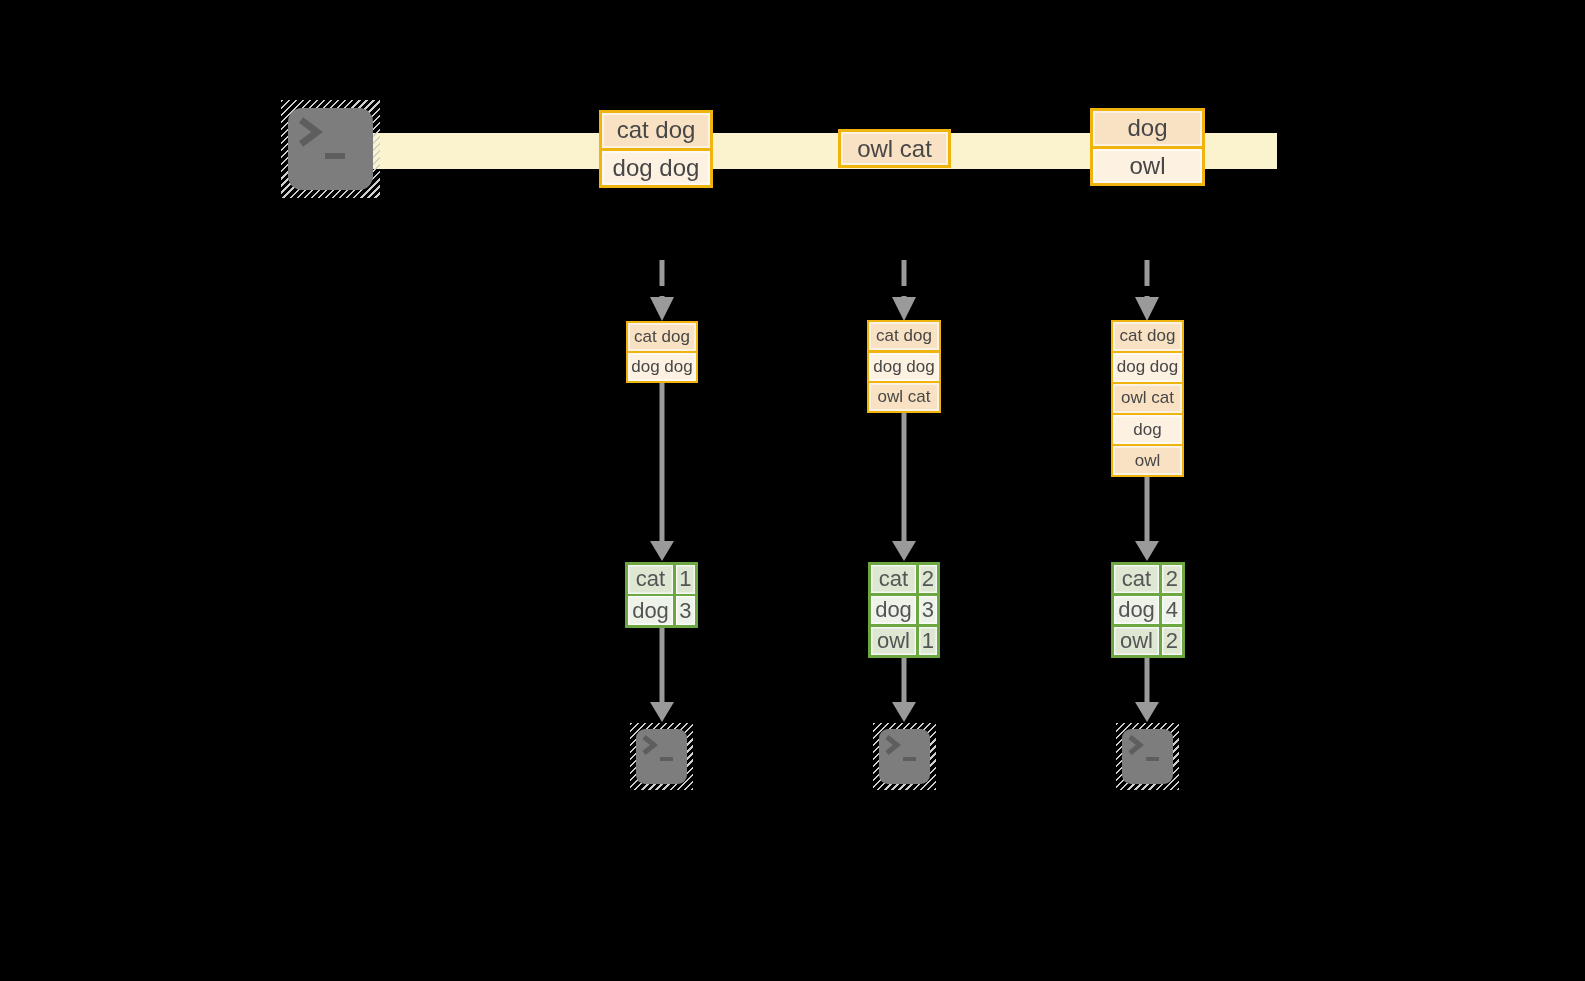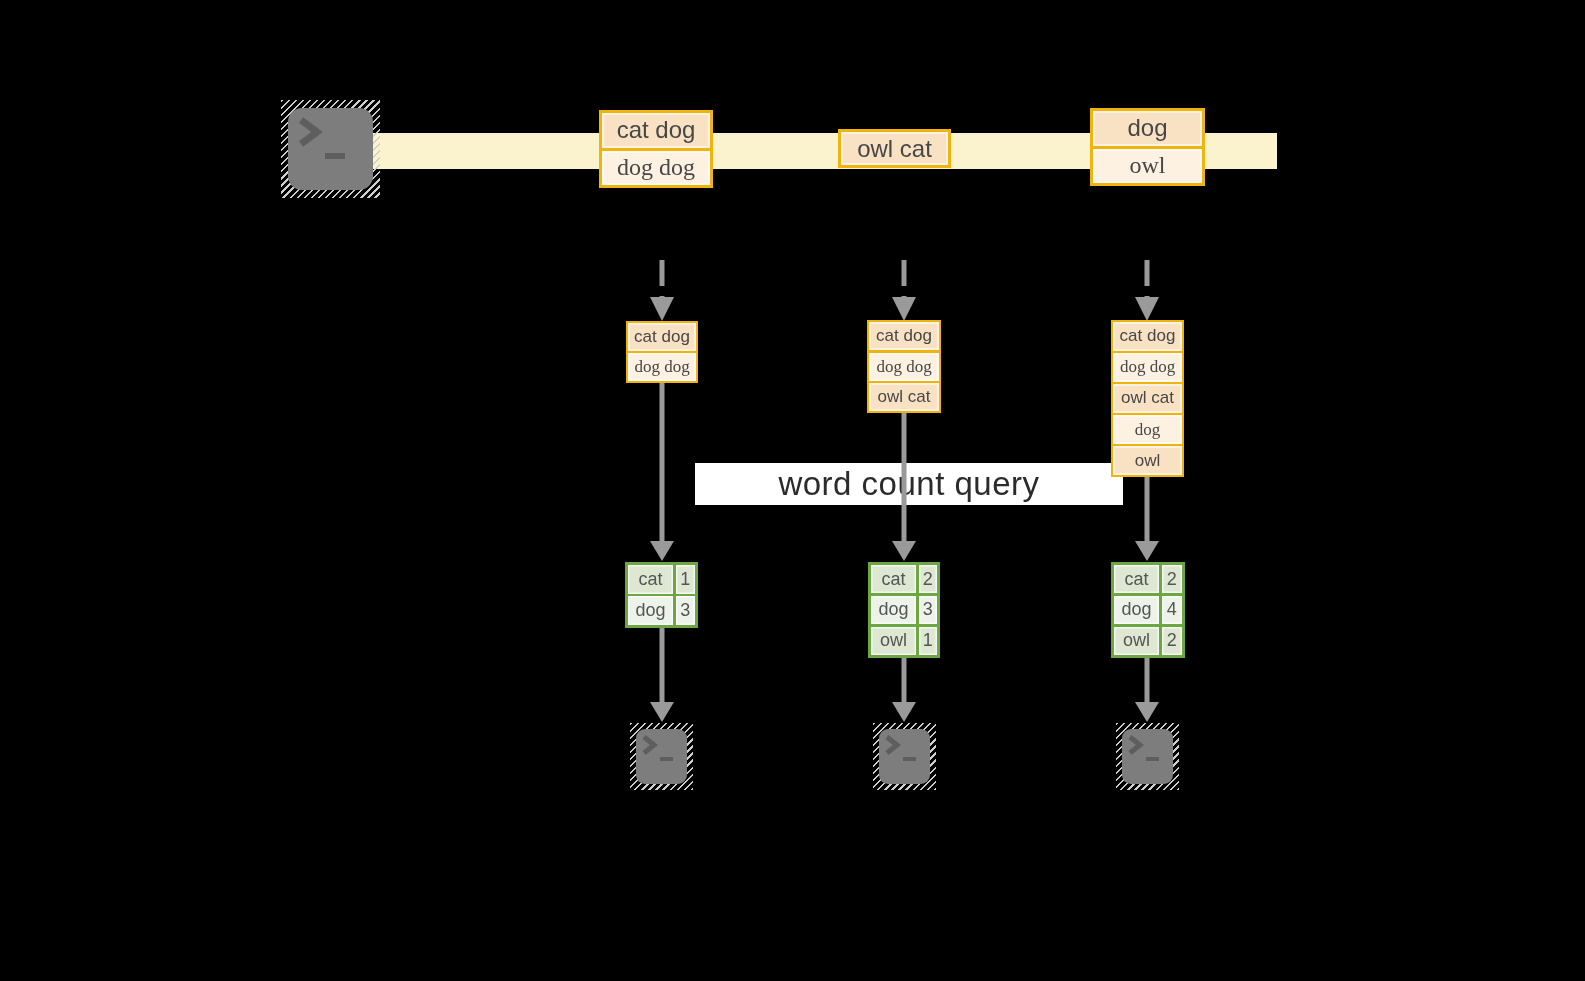--- a/index.html
+++ b/index.html
@@ -8,30 +8,30 @@
 
   
   .band{position:absolute;left:372px;top:133px;width:916px;height:36px;background:#fbf2ce;z-index:1;}
   .band-head{position:absolute;left:1288px;top:122px;z-index:1;}
 
   
   .obox{position:absolute;border:3px solid #f0b40e;background:#f0b40e;display:flex;
         flex-direction:column;gap:3px;box-sizing:border-box;z-index:3;}
   .obox .cell{flex:1;display:flex;align-items:center;justify-content:center;
         background:#f9e2c3;color:#474747;box-shadow:inset 0 0 0 2px rgba(255,255,255,0.55);}
-  .obox .cell.alt{background:#fdf2e2;font-family:Liberation Serif, serif;}
+  .obox .cell.alt{background:#fdf2e2;}
   .obox.top .cell{font-size:24px;}
   .obox.state .cell{font-size:17px;}
   .obox.state{border-width:2.5px;gap:2.5px;}
 
   
   .gtable{position:absolute;border:3px solid #6ca741;background:#6ca741;display:grid;
         grid-template-columns:45px 1fr;gap:2.5px;box-sizing:border-box;z-index:3;}
   .gtable .gcell{display:flex;align-items:center;justify-content:center;background:#dde7d2;
-        color:#555;font-size:18px;box-shadow:inset 0 0 0 1.5px rgba(255,255,255,0.7);}
+        color:#555;font-size:22px;box-shadow:inset 0 0 0 1.5px rgba(255,255,255,0.7);}
   .gtable .gcell.alt{background:#eef3ea;}
 
   
   .qlabel{position:absolute;left:695px;top:463px;width:428px;height:42px;background:#ffffff;
         display:flex;align-items:center;justify-content:center;font-size:33px;color:#2b2b2b;
         letter-spacing:0.5px;z-index:2;}
 
   
   .arrow{position:absolute;z-index:4;}
 
@@ -98,21 +98,20 @@
     <div class="cell">owl cat</div>
   </div>
   <div class="obox state" style="left:1111px;top:320px;width:73px;height:157px">
     <div class="cell">cat dog</div>
     <div class="cell alt">dog dog</div>
     <div class="cell">owl cat</div>
     <div class="cell alt">dog</div>
     <div class="cell">owl</div>
   </div>
 
-  <div class="qlabel">word count query</div>
 
   <svg class="arrow" style="left:647px;top:383px" width="30" height="180">
     <line x1="15" y1="0" x2="15" y2="160" stroke="#9a9a9a" stroke-width="5"></line>
     <polygon points="3,158 27,158 15,178" fill="#9a9a9a"></polygon>
   </svg>
   <svg class="arrow" style="left:889px;top:413px" width="30" height="150">
     <line x1="15" y1="0" x2="15" y2="130" stroke="#9a9a9a" stroke-width="5"></line>
     <polygon points="3,128 27,128 15,148" fill="#9a9a9a"></polygon>
   </svg>
   <svg class="arrow" style="left:1132px;top:477px" width="30" height="86">

